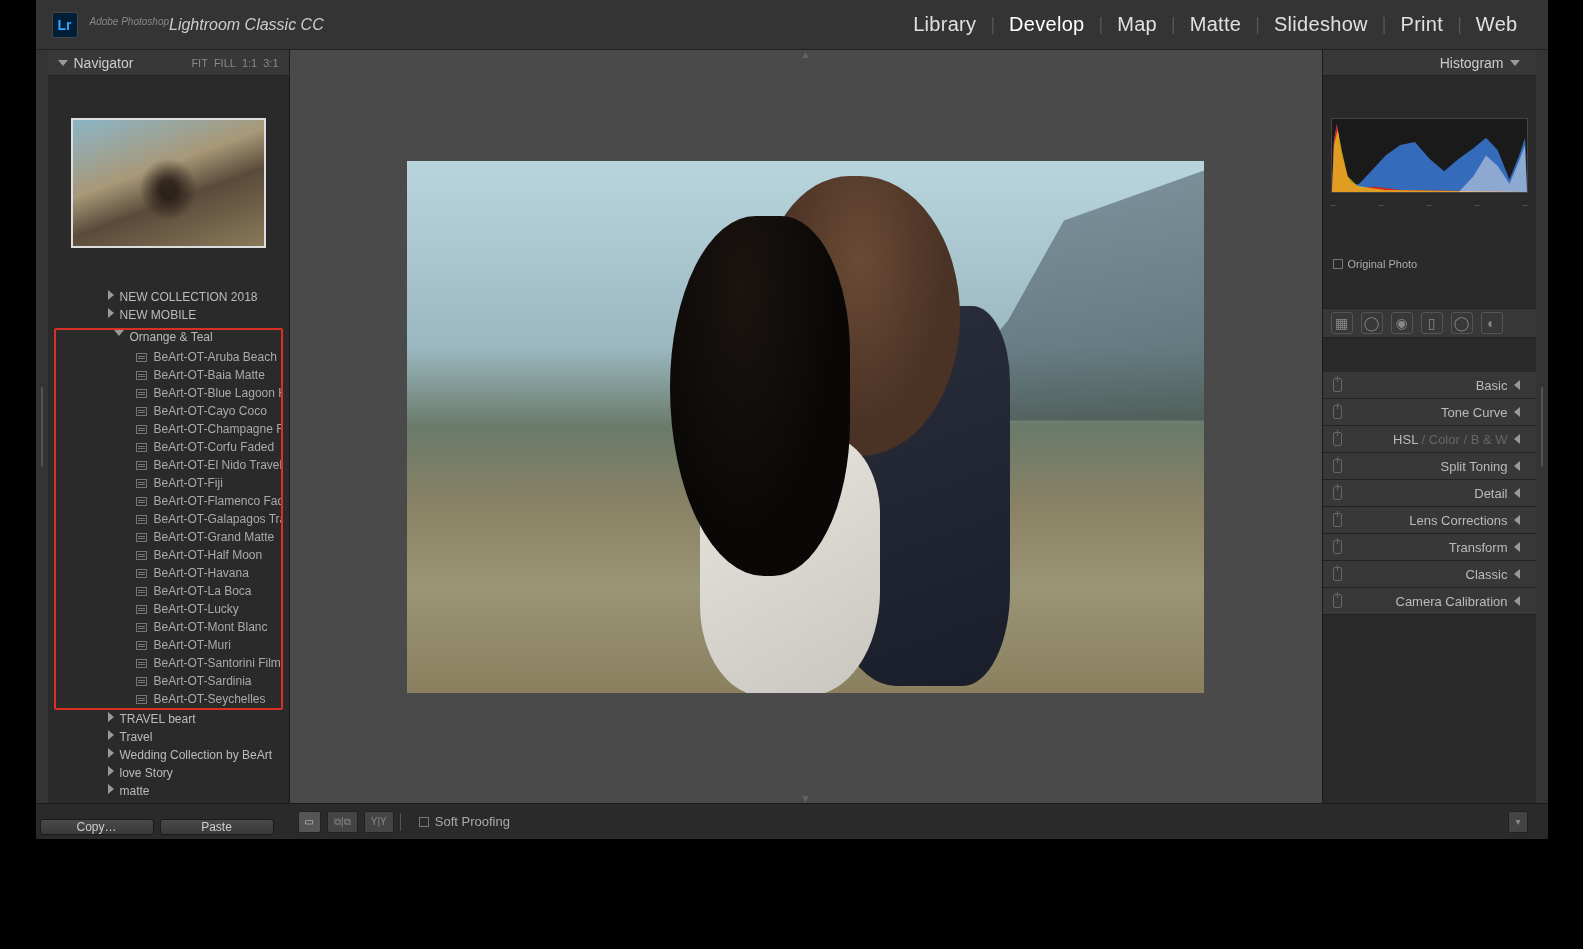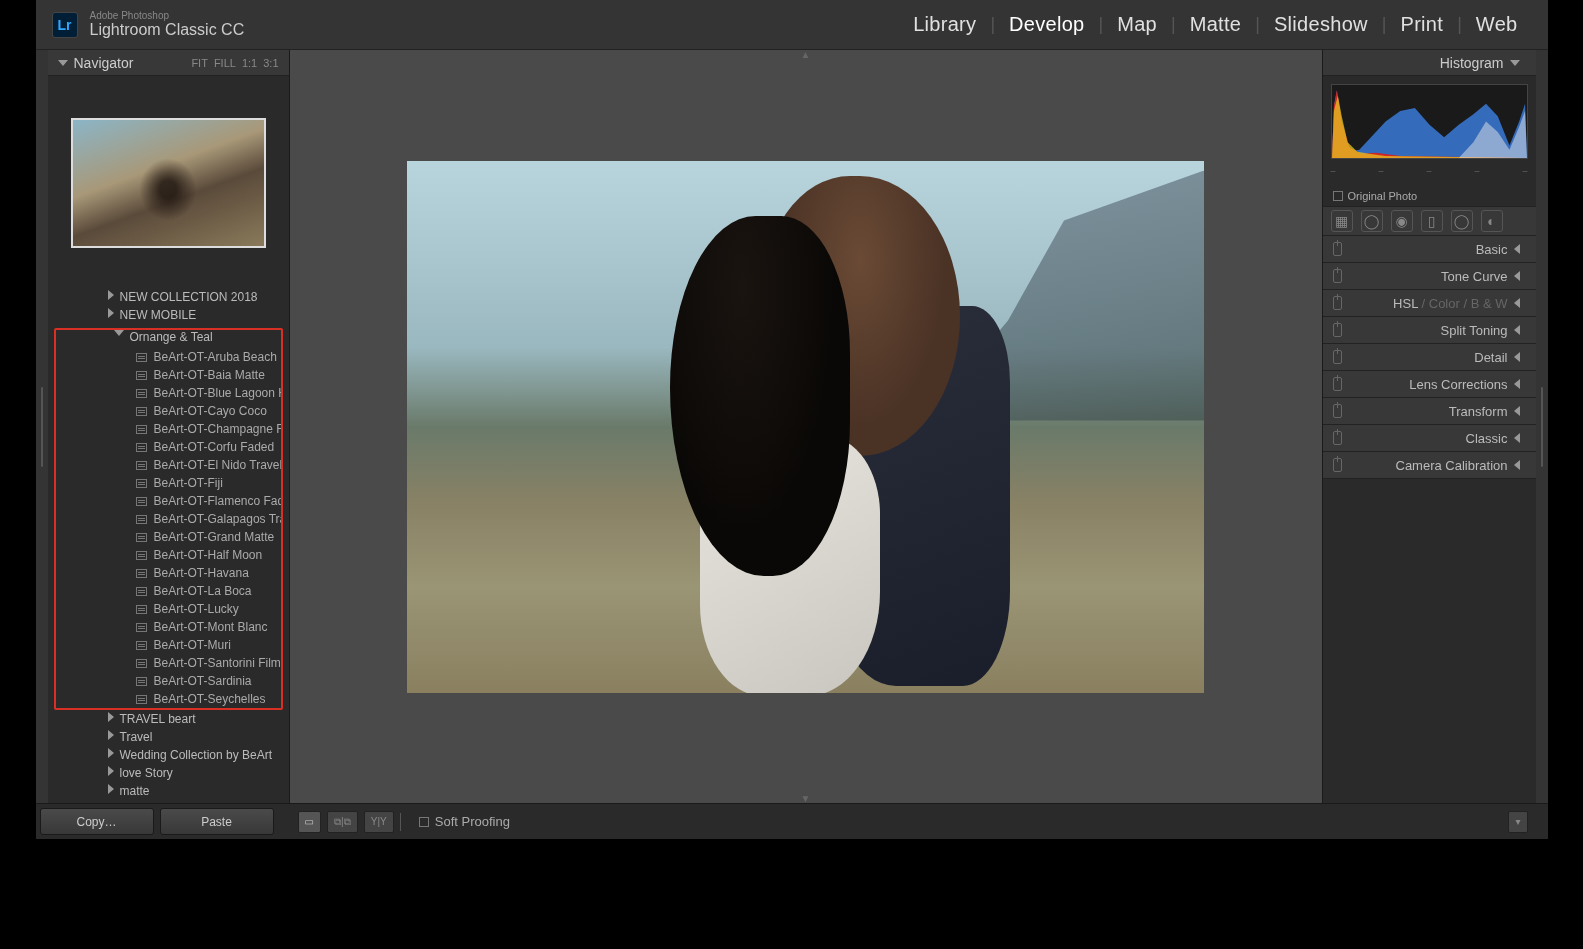--- a/index.html
+++ b/index.html
@@ -35,21 +35,21 @@
   border: 1px solid #444;
   display: flex;
   align-items: center;
   justify-content: center;
   color: #31a8ff;
   font-weight: 600;
   font-size: 14px;
   margin-right: 12px;
   border-radius: 3px;
 }
-.brand { color: #aaa; display: flex; flex-direction: column; line-height: 1.1;}
+.brand { color: #aaa; display: flex; flex-direction: row; line-height: 1.1; font-style: italic;}
 .brand-small { font-size: 10px; color: #888;}
 .brand-large { font-size: 16px; color: #ccc;}
 .modules { margin-left: auto; display: flex; gap: 0; align-items: center;}
 .module {
   color: #e0e0e0;
   font-size: 20px;
   padding: 0 14px;
   cursor: pointer;
   letter-spacing: 0.3px;
 }
@@ -239,20 +239,21 @@
   background: linear-gradient(160deg,#2a2e3a,#1a1e2a);
   border-radius: 30% 20% 25% 40%;
 }
 
 .right-panel {
   width: 214px;
   background: #2a2a2a;
   border-left: 1px solid #1a1a1a;
   display: flex;
   flex-direction: column;
+  gap: 34px;
 }
 .histogram {
   height: 110px;
   padding: 8px;
   position: relative;
 }
 .hist-svg { width: 100%; height: 75px; background: #1a1a1a; border: 1px solid #444;}
 .hist-labels { display: flex; justify-content: space-between; font-size: 9px; color: #666; margin-top: 4px;}
 .orig-photo {
   font-size: 11px; color: #aaa;
@@ -305,20 +306,21 @@
   height: 36px;
   display: flex;
   background: #2a2a2a;
   border-top: 1px solid #1a1a1a;
 }
 .footer-left {
   width: 242px;
   display: flex;
   padding: 4px;
   gap: 6px;
+  align-items: flex-end;
 }
 .footer-btn {
   flex:1;
   background: linear-gradient(#4a4a4a,#383838);
   border: 1px solid #1a1a1a;
   border-radius: 3px;
   display: flex; align-items: center; justify-content: center;
   font-size: 12px; color: #ccc;
   cursor: pointer;
 }

